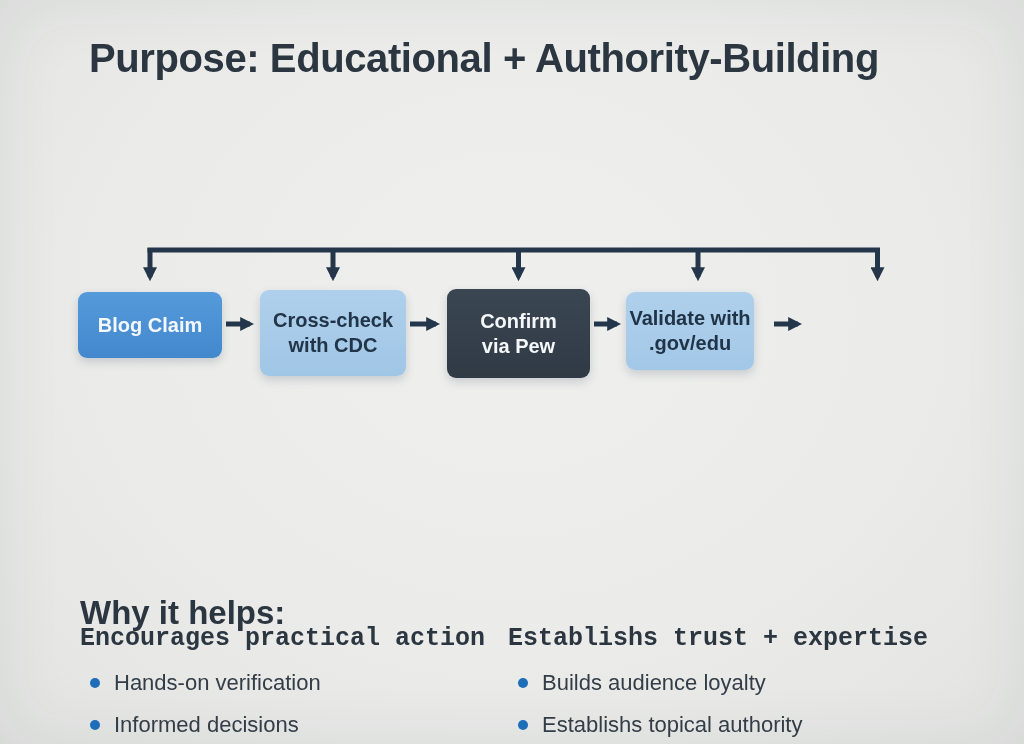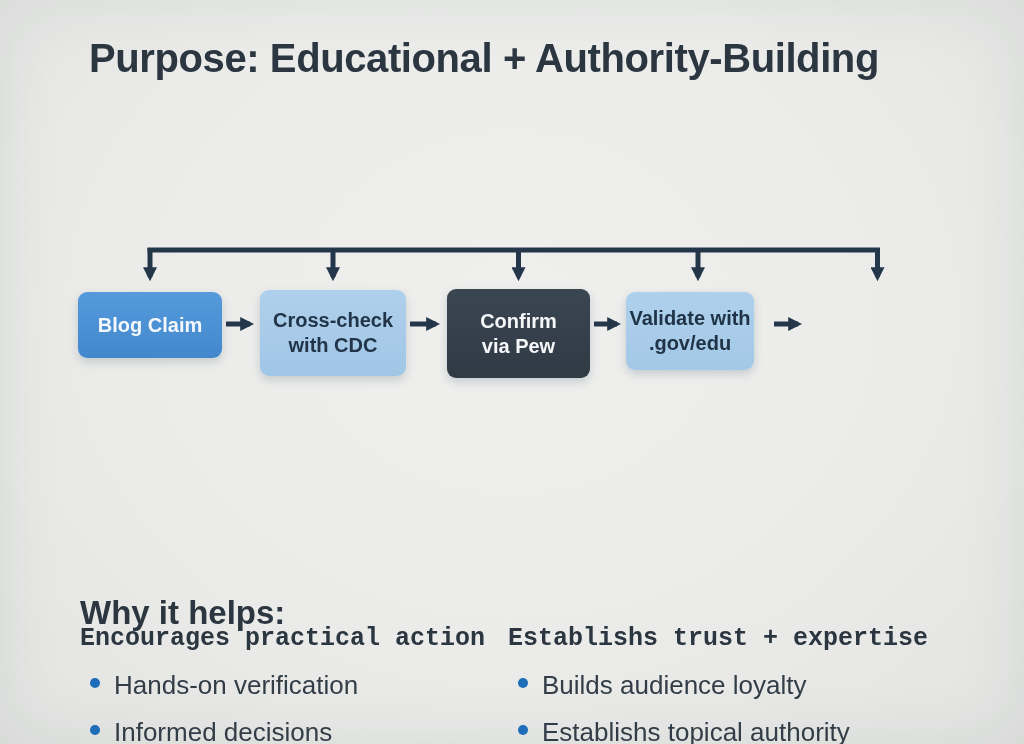--- a/index.html
+++ b/index.html
@@ -60,21 +60,21 @@
   .why-col.left  { left: 80px;  width: 410px; }
   .why-col.right { left: 508px; width: 450px; }
   .col-heading {
     font-size: 25px; font-weight: bold; color: #2b3640;
     margin: 16px 0 16px 0;
     font-family: Liberation Mono, monospace;
   }
   .bullet-row {
     display: flex; align-items: flex-start;
     margin: 0 0 13px 10px;
-    font-size: 26px; color: #333d47; line-height: 1.3;
+    font-size: 22px; color: #333d47; line-height: 1.3;
   }
   .dot {
     flex: 0 0 auto;
     width: 10px; height: 10px; border-radius: 50%;
     background: #1e6db8;
     margin: 9px 14px 0 0;
   }
 </style>
 </head>
 <body>

